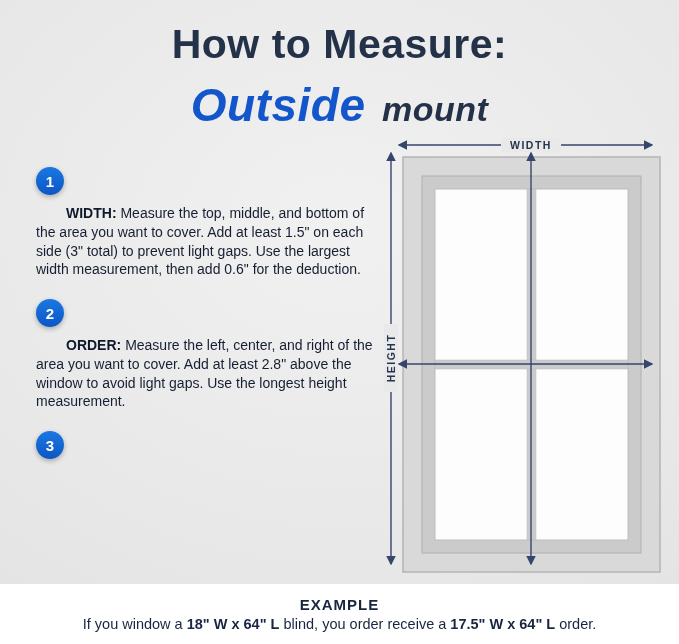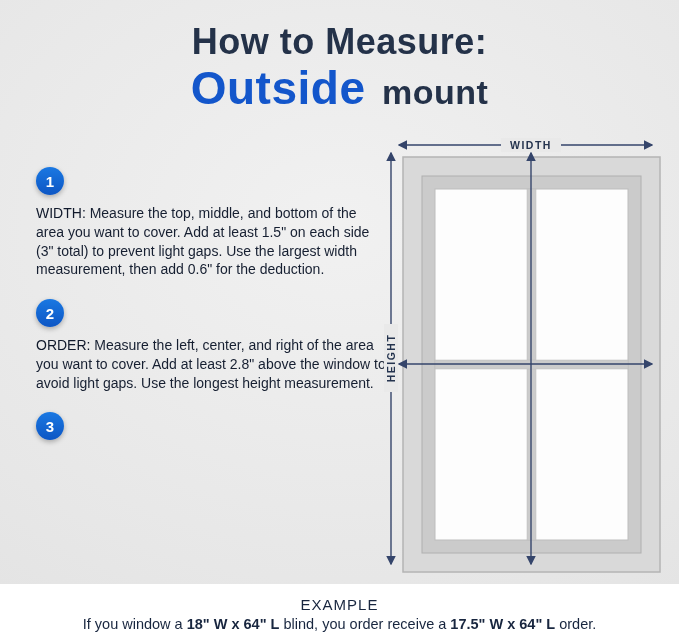--- a/index.html
+++ b/index.html
@@ -13,23 +13,23 @@
     overflow:hidden;
     background:radial-gradient(120% 100% at 50% 35%, #f1f1f1 0%, #e7e7e7 55%, #dedede 100%);
   }
 
   
   .title-block{
     position:absolute;top:22px;left:0;width:100%;
     text-align:center;line-height:1.1;
   }
   .title-line1{
-    font-size:36px;font-weight:700;color:#243249;letter-spacing:.5px;
+    font-size:41px;font-weight:700;color:#243249;letter-spacing:.5px;
   }
-  .title-line2{margin-top:1px;}
+  .title-line2{margin-top:13px;font-style:italic;}
   .title-highlight{
     font-size:46px;font-weight:800;color:#1356cb;letter-spacing:.5px;
   }
   .title-rest{
     font-size:34px;font-weight:700;color:#243249;margin-left:12px;letter-spacing:.5px;
   }
 
   
   .steps{
     position:absolute;left:36px;top:167px;width:350px;
@@ -39,36 +39,36 @@
     width:28px;height:28px;border-radius:50%;
     background:linear-gradient(180deg,#1a78e2 0%,#0d56c4 100%);
     color:#ffffff;font-size:15px;font-weight:700;
     display:flex;align-items:center;justify-content:center;
     box-shadow:0 2px 5px rgba(0,0,0,.28);
     margin-bottom:9px;
   }
   .step-text{
     margin:0;font-size:14px;line-height:1.34;color:#161f31;
   }
-  .step-text strong{font-weight:400;color:#10192b;}
+  .step-text strong{font-weight:700;color:#10192b;margin-left:30px;}
 
   
   .diagram{
     position:absolute;left:375px;top:133px;
   }
 
   
   .footer{
     position:absolute;left:0;bottom:0;width:100%;height:60px;
     background:#ffffff;
     display:flex;flex-direction:column;align-items:center;justify-content:center;
     gap:3px;
   }
   .footer-heading{
-    font-size:15px;font-weight:400;letter-spacing:1px;color:#18263f;
+    font-size:15px;font-weight:700;letter-spacing:1px;color:#18263f;
   }
   .footer-line{
     font-size:14.5px;color:#18263f;
   }
   .footer-line strong{font-weight:700;}
 </style>
 </head>
 <body>
 
 <div class="page">

